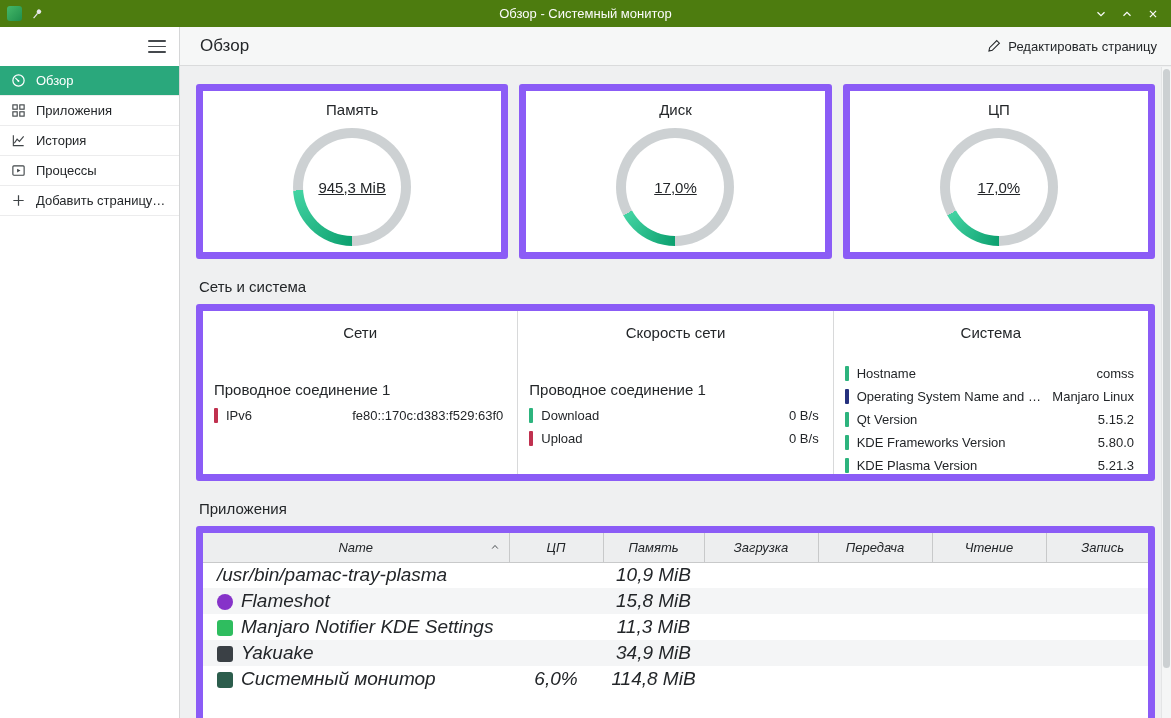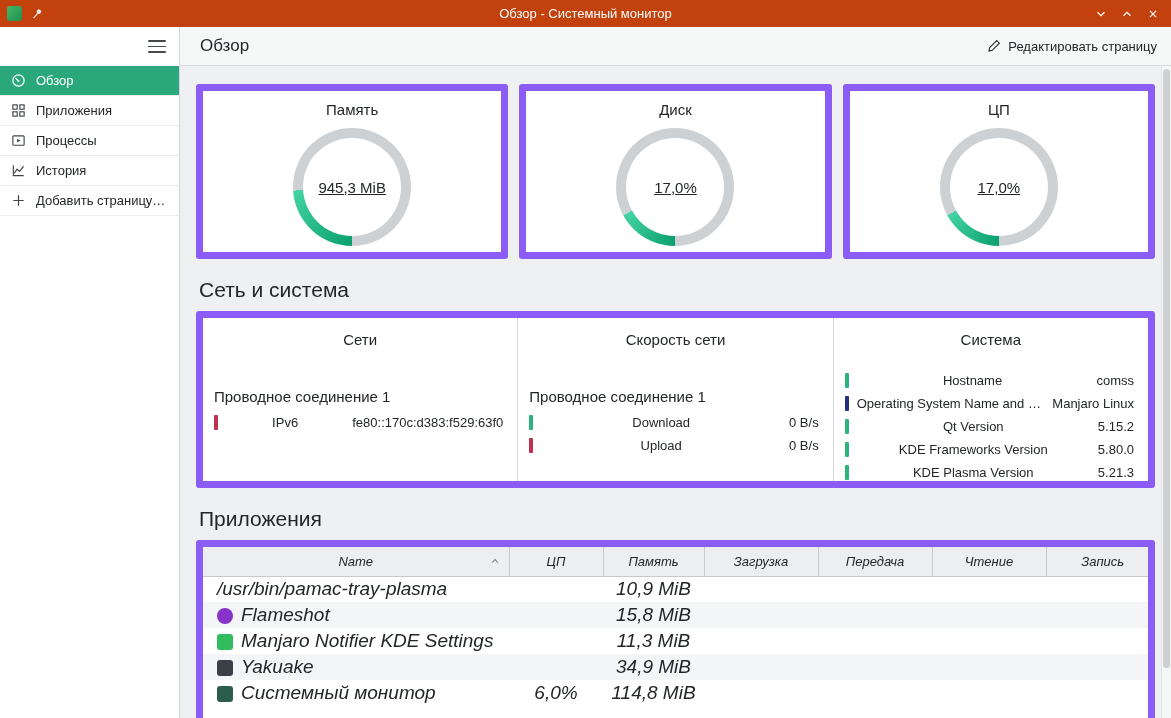--- a/index.html
+++ b/index.html
@@ -61,31 +61,31 @@
   .card { background: #ffffff; border: 7px solid #8b5cf6; border-radius: 3px; }
 
   
   .gauge-row { display: flex; gap: 11px; }
   .gauge-card { flex: 1; height: 175px; display: flex; flex-direction: column; align-items: center; padding-top: 10px; }
   .gauge-title { font-size: 15px; font-weight: 400; }
   .donut { width: 118px; height: 118px; border-radius: 50%; margin-top: 10px; position: relative; background: #cdd1d3; }
   .donut::after { content: ""; position: absolute; inset: 10px; background: #ffffff; border-radius: 50%; z-index: 0; }
   .donut-label { position: absolute; inset: 0; display: flex; align-items: center; justify-content: center; font-size: 15px; z-index: 1; text-decoration: underline; }
 
-  .section-title { font-size: 21px; font-weight: 400; margin: 19px 2px 9px 3px; }
+  .section-title { font-size: 15px; font-weight: 400; margin: 19px 2px 9px 3px; }
 
   
   .net-card { display: flex; height: 177px; }
   .net-col { flex: 1; min-width: 0; padding: 10px 8px; display: flex; flex-direction: column; }
   .net-col + .net-col { border-left: 1px solid #d8d9da; }
   .net-col-title { text-align: center; font-size: 15px; font-weight: 400; margin-top: 3px; }
   .net-subtitle { font-size: 15px; margin: 40px 0 6px 3px; }
   .sensor-rows { display: flex; flex-direction: column; }
   .net-col.no-subtitle .sensor-rows { margin-top: 21px; }
-  .sensor-row { display: flex; align-items: center; height: 23px; padding: 0 6px 0 3px; text-align: center; }
+  .sensor-row { display: flex; align-items: center; height: 23px; padding: 0 6px 0 3px; }
   .sensor-bar { width: 4px; height: 15px; border-radius: 1px; margin-right: 8px; flex: none; background: #888; }
   .sensor-label { flex: 1; min-width: 0; white-space: nowrap; overflow: hidden; text-overflow: ellipsis; }
   .sensor-value { margin-left: 8px; white-space: nowrap; }
 
   
   .table-card { height: 220px; overflow: hidden; font-style: italic; }
   table { width: 100%; border-collapse: collapse; table-layout: fixed; }
   thead th {
     height: 29px; background: #edeeef; font-weight: 400; font-size: 13px;
     border-bottom: 1px solid #c8c9ca; border-right: 1px solid #c8c9ca;
@@ -103,21 +103,21 @@
   .v-scrollbar { position: absolute; top: 40px; right: 0; bottom: 0; width: 10px; background: #f5f6f6; border-left: 1px solid #e4e5e6; }
   .v-thumb { position: absolute; top: 2px; left: 1px; width: 7px; height: 92%; background: #ccd0d2; border-radius: 4px; cursor: pointer; }
 
   svg { display: block; }
 </style>
 </head>
 <body>
 
 <div class="window">
 
-  <div class="titlebar" style="background: #c2410c;">
+  <div class="titlebar" style="background: #4d7c0f;">
     <div class="tb-left">
       <span class="tb-app-icon"></span>
       <span class="tb-pin">
         <svg width="14" height="14" viewBox="0 0 16 16">
           <g transform="rotate(40 8 8)" stroke="#e6e7e8" stroke-width="1.4" fill="none">
             <circle cx="8" cy="4.5" r="2.6" fill="#e6e7e8" stroke="none"></circle>
             <line x1="8" y1="7" x2="8" y2="14"></line>
           </g>
         </svg>
       </span>
@@ -166,31 +166,31 @@
             <rect x="2" y="2" width="4.6" height="4.6"></rect>
               <rect x="9.4" y="2" width="4.6" height="4.6"></rect>
             <rect x="2" y="9.4" width="4.6" height="4.6"></rect>
               <rect x="9.4" y="9.4" width="4.6" height="4.6"></rect>
           </g>
         </svg>
         <span>Приложения</span>
       </div>
       <div class="nav-item">
         <svg class="nav-icon" width="15" height="15" viewBox="0 0 16 16">
+          <path d="M2.5 2.5 V13.5 H13.5" fill="none" stroke="currentColor" stroke-width="1.2"></path>
+          <polyline points="3.5,11 6.5,6.5 9,9 13.5,3.5" fill="none" stroke="currentColor" stroke-width="1.2"></polyline>
+        </svg>
+        <span>История</span>
+      </div>
+      <div class="nav-item">
+        <svg class="nav-icon" width="15" height="15" viewBox="0 0 16 16">
           <rect x="2" y="3" width="12" height="10" rx="1" fill="none" stroke="currentColor" stroke-width="1.2"></rect>
           <path d="M6.5 6 l3.6 2 -3.6 2 z" fill="currentColor"></path>
         </svg>
         <span>Процессы</span>
-      </div>
-      <div class="nav-item">
-        <svg class="nav-icon" width="15" height="15" viewBox="0 0 16 16">
-          <path d="M2.5 2.5 V13.5 H13.5" fill="none" stroke="currentColor" stroke-width="1.2"></path>
-          <polyline points="3.5,11 6.5,6.5 9,9 13.5,3.5" fill="none" stroke="currentColor" stroke-width="1.2"></polyline>
-        </svg>
-        <span>История</span>
       </div>
       <div class="nav-item">
         <svg class="nav-icon" width="15" height="15" viewBox="0 0 16 16">
           <path d="M8 2.5 V13.5 M2.5 8 H13.5" fill="none" stroke="currentColor" stroke-width="1.3"></path>
         </svg>
         <span>Добавить страницу…</span>
       </div>
     </div>
 
     <div class="main">

